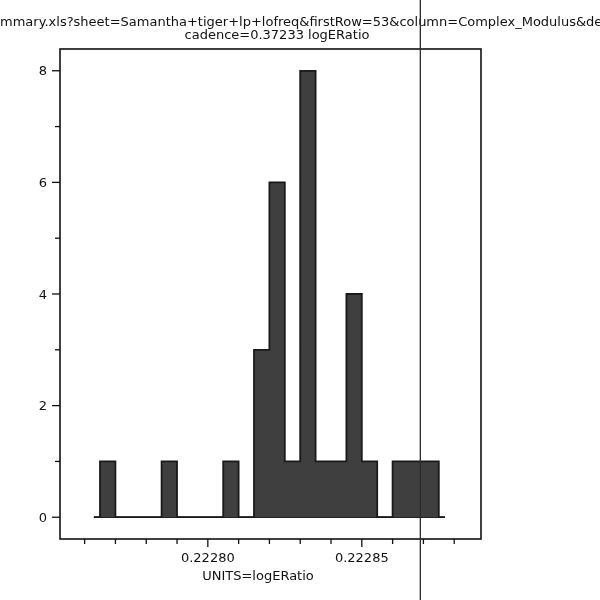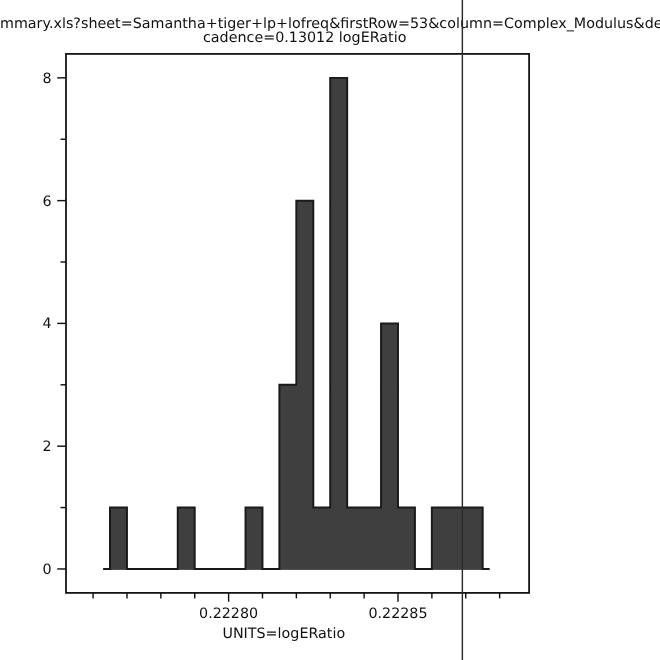--- a/index.html
+++ b/index.html
@@ -20,21 +20,21 @@
     white-space: nowrap; font-size: 13px; color: #111;
   }
   svg.plot { position: absolute; left: 0; top: 0; }
   text { fill: #111; }
 </style>
 </head>
 <body>
 
 <div class="figure">
   <div class="title-line1">mmary.xls?sheet=Samantha+tiger+lp+lofreq&amp;firstRow=53&amp;column=Complex_Modulus&amp;depende</div>
-  <div class="title-line2">cadence=0.13012 logERatio</div>
+  <div class="title-line2">cadence=0.37233 logERatio</div>
   <svg class="plot" id="plot" width="600" height="600" viewBox="0 0 600 600">
       <line x1="93.87710314552523" y1="517.2346241457859" x2="444.96708119969423" y2="517.2346241457859" stroke="#1a1a1a" stroke-width="1.5"></line>
       <path d="M93.9,517.2 L100.0,517.2 L100.0,461.4 L115.4,461.4 L115.4,517.2 L130.8,517.2 L146.2,517.2 L161.6,517.2 L161.6,461.4 L177.0,461.4 L177.0,517.2 L192.4,517.2 L207.8,517.2 L223.2,517.2 L223.2,461.4 L238.6,461.4 L238.6,517.2 L254.0,517.2 L254.0,349.8 L269.4,349.8 L269.4,182.4 L284.8,182.4 L284.8,461.4 L300.2,461.4 L300.2,70.8 L315.6,70.8 L315.6,461.4 L331.0,461.4 L346.4,461.4 L346.4,294.0 L361.8,294.0 L361.8,461.4 L377.2,461.4 L377.2,517.2 L392.6,517.2 L392.6,461.4 L408.0,461.4 L423.4,461.4 L438.8,461.4 L438.8,517.2 L445.0,517.2 Z" fill="#3f3f3f" stroke="none"></path>
       <path d="M93.9,517.2 L100.0,517.2 L100.0,461.4 L115.4,461.4 L115.4,517.2 L130.8,517.2 L146.2,517.2 L161.6,517.2 L161.6,461.4 L177.0,461.4 L177.0,517.2 L192.4,517.2 L207.8,517.2 L223.2,517.2 L223.2,461.4 L238.6,461.4 L238.6,517.2 L254.0,517.2 L254.0,349.8 L269.4,349.8 L269.4,182.4 L284.8,182.4 L284.8,461.4 L300.2,461.4 L300.2,70.8 L315.6,70.8 L315.6,461.4 L331.0,461.4 L346.4,461.4 L346.4,294.0 L361.8,294.0 L361.8,461.4 L377.2,461.4 L377.2,517.2 L392.6,517.2 L392.6,461.4 L408.0,461.4 L423.4,461.4 L438.8,461.4 L438.8,517.2 L445.0,517.2" fill="none" stroke="#1a1a1a" stroke-width="1.8" stroke-linejoin="miter"></path>
       <rect x="60" y="49" width="421" height="490" fill="none" stroke="#111111" stroke-width="1.6"></rect>
       <line x1="84.63789319680778" y1="539" x2="84.63789319680778" y2="544" stroke="#111111" stroke-width="1.3"></line>
       <line x1="115.43525969273205" y1="539" x2="115.43525969273205" y2="544" stroke="#111111" stroke-width="1.3"></line>
       <line x1="146.23262618874176" y1="539" x2="146.23262618874176" y2="544" stroke="#111111" stroke-width="1.3"></line>
       <line x1="177.029992684666" y1="539" x2="177.029992684666" y2="544" stroke="#111111" stroke-width="1.3"></line>
       <line x1="238.62472567668547" y1="539" x2="238.62472567668547" y2="544" stroke="#111111" stroke-width="1.3"></line>

